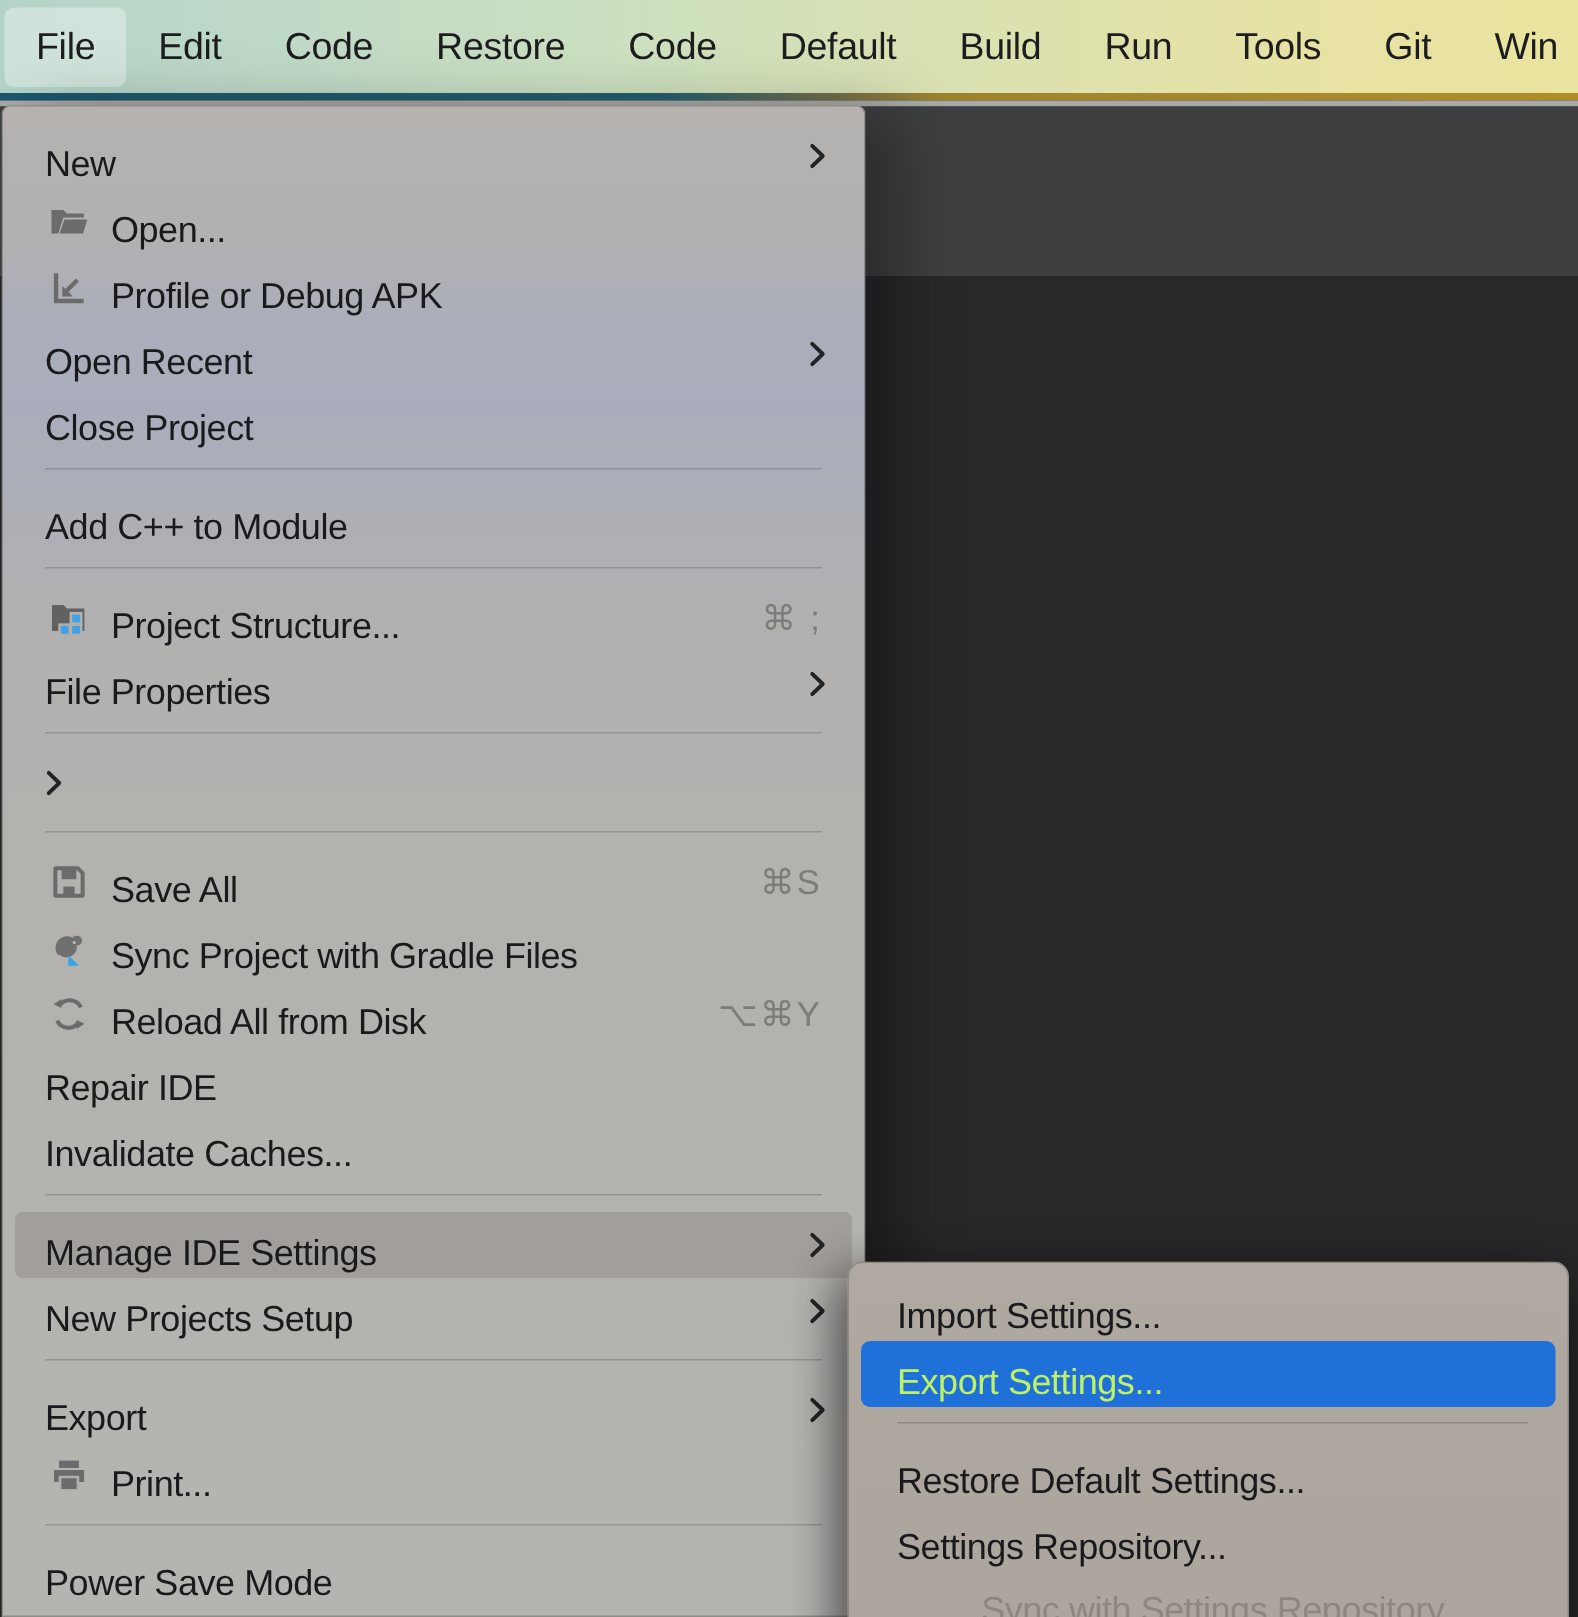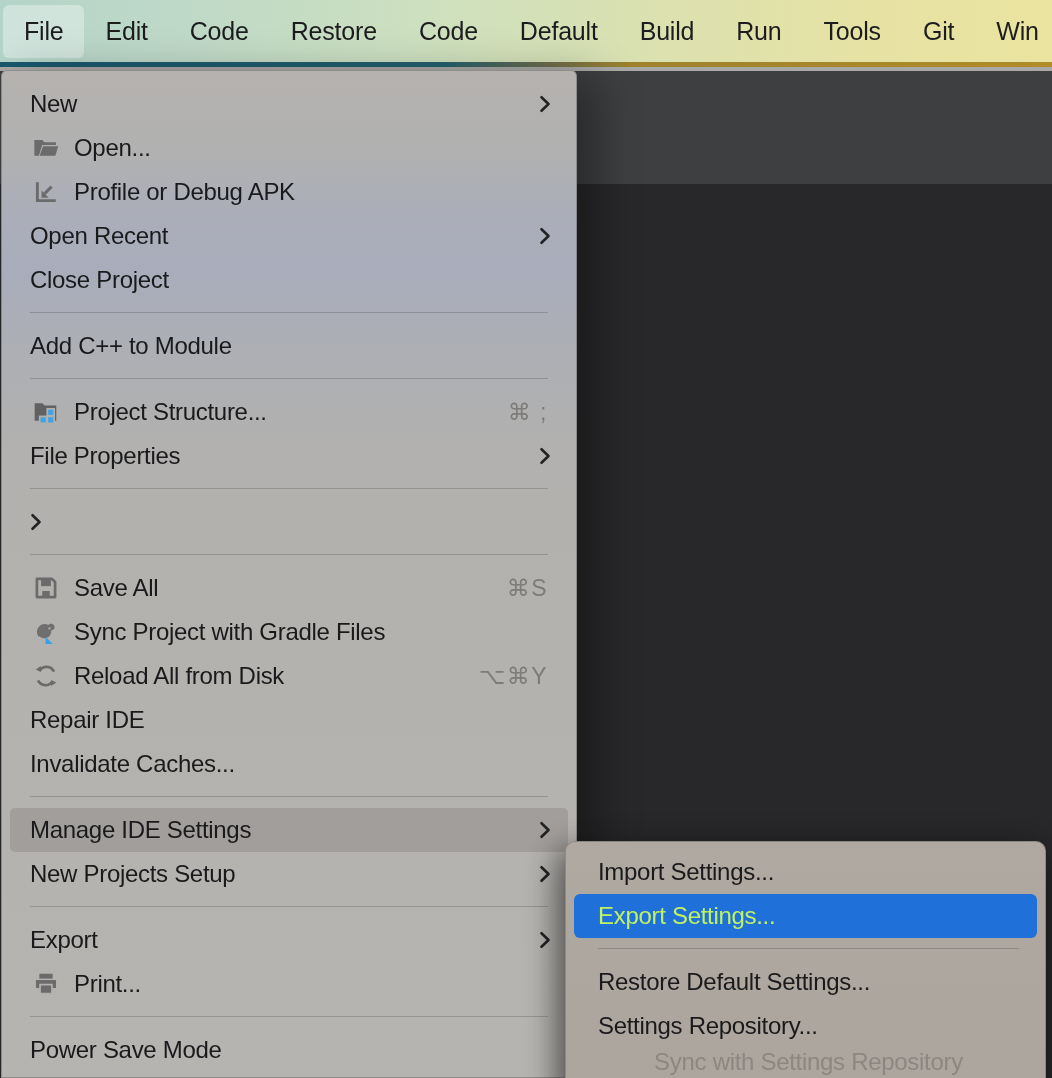--- a/index.html
+++ b/index.html
@@ -34,21 +34,21 @@
     box-shadow:20px 8px 44px rgba(0,0,0,0.35);
     padding-top:11px;box-sizing:border-box;overflow:hidden;
   }
   .row{
     height:44px;display:flex;align-items:center;
     padding:0 28px;font-size:24px;color:#1a1a1c;
   }
   .row .icon{flex:none;width:28px;height:28px;margin:0 14px 0 2px;
     display:flex;align-items:center;justify-content:center;}
   .row .icon svg{display:block;}
-  .label{flex:1;white-space:nowrap;letter-spacing:-0.3px;min-width:0;}
+  .label{flex:1;white-space:nowrap;letter-spacing:-0.3px;min-width:0;margin-top:12px;}
   .shortcut{flex:none;color:#7e7c78;font-size:23px;letter-spacing:1.5px;white-space:nowrap;}
   .chev{flex:none;display:flex;color:#222325;margin-right:-3px;}
   .row.hover{
     background:rgba(44,42,38,0.15);
     margin:0 8px;padding:0 20px;border-radius:5px;
   }
   .sep{height:1px;background:rgba(0,0,0,0.17);margin:10px 28px 11px 28px;}
   
   .submenu{
     position:absolute;left:565px;top:841px;width:481px;height:263px;

